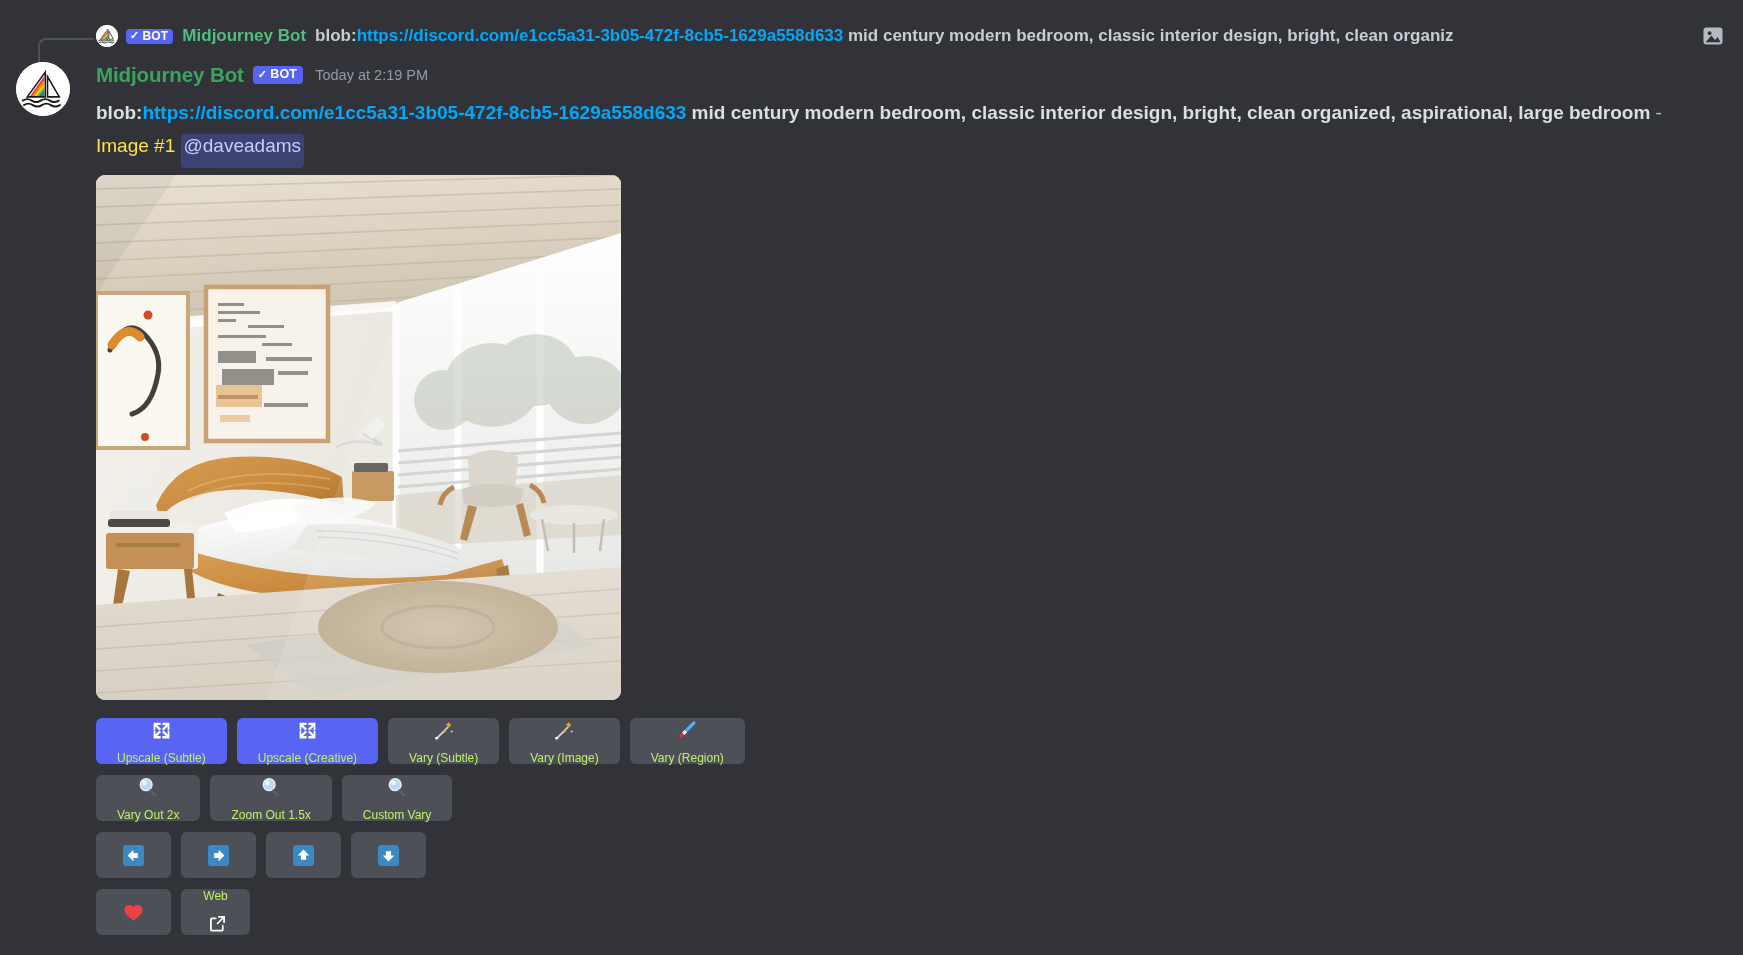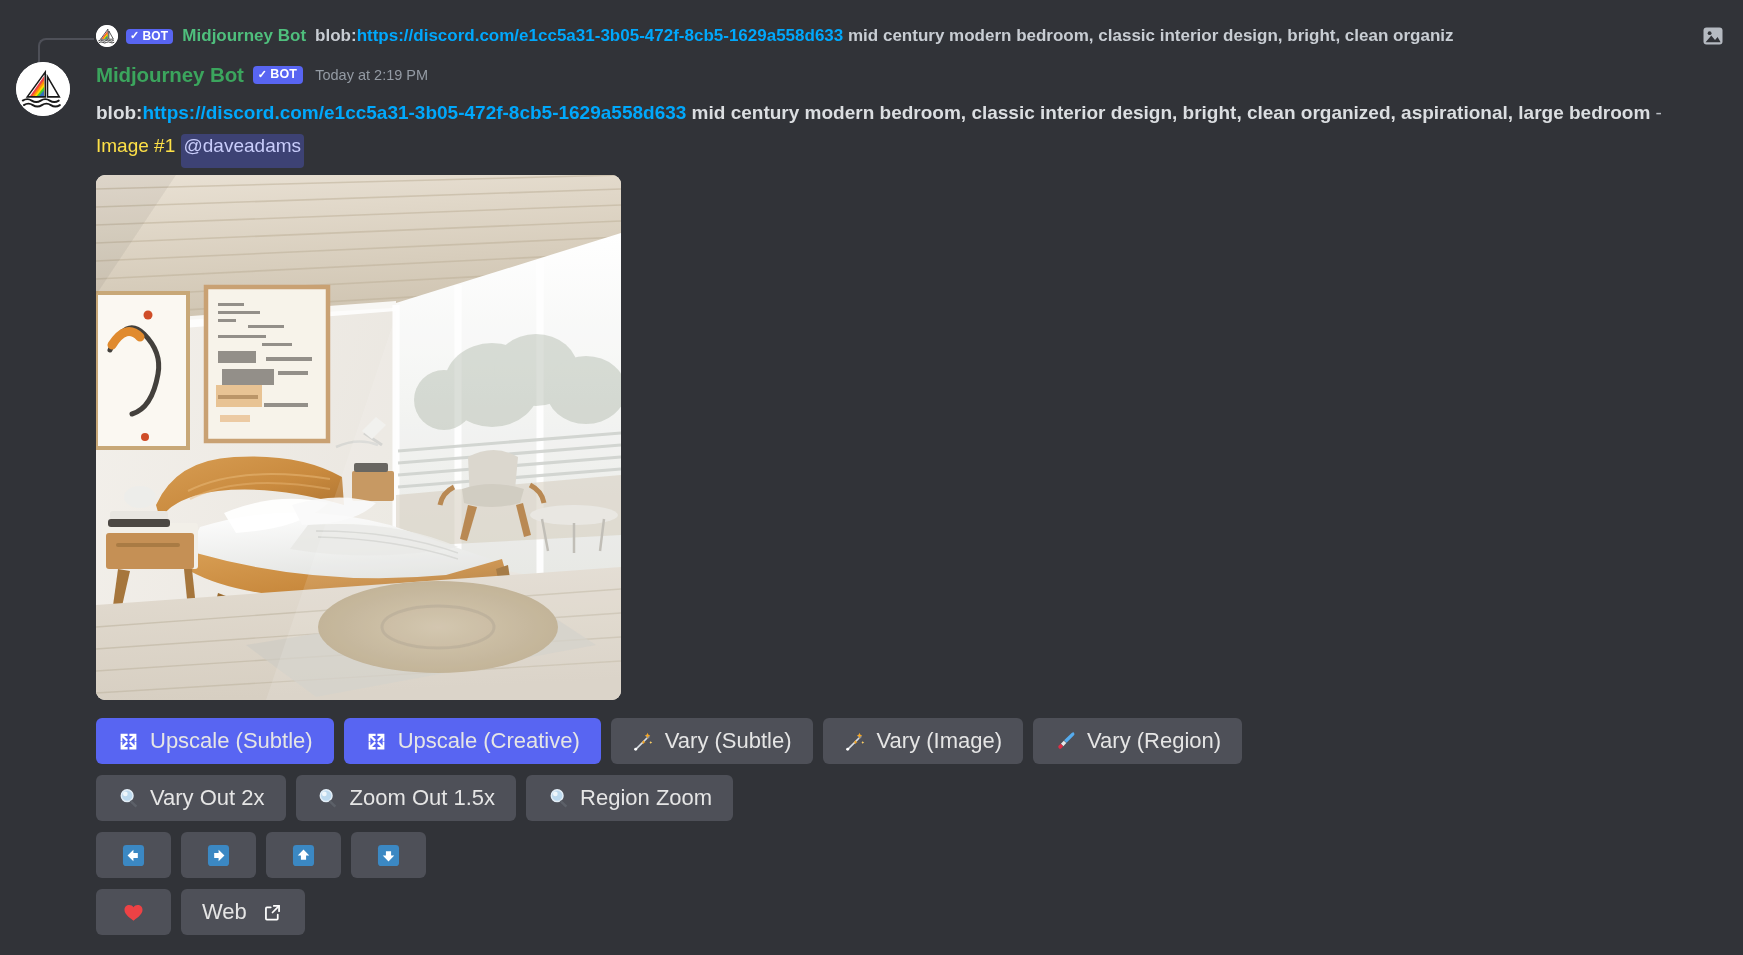--- a/index.html
+++ b/index.html
@@ -167,32 +167,33 @@
     display: flex;
     gap: 10px;
     margin-bottom: 11px;
   }
   .btn {
     height: 46px;
     min-width: 64px;
     border: none;
     border-radius: 6px;
     background: #4e5058;
-    color: #e5e5e5;
+    color: #bef264;
     font-family: "Liberation Sans", sans-serif;
-    font-size: 22px;
+    font-size: 12px;
     font-weight: 400;
     display: inline-flex;
     align-items: center;
     justify-content: center;
     gap: 10px;
     padding: 0 21px;
     cursor: pointer;
     white-space: nowrap;
     line-height: 1;
+    flex-direction: column;
   }
   .btn.primary { background: #5865f2; }
   .btn.icon-only { padding: 0 26px; }
   .btn .glyph {
     display: inline-flex;
     align-items: center;
     justify-content: center;
     width: 23px; height: 23px;
     flex: 0 0 auto;
   }
@@ -524,21 +525,21 @@
       </button>
 
       <button class="btn">
         <span class="glyph">
           <svg width="22" height="22" viewBox="0 0 24 24">
             <circle cx="10" cy="9.5" r="6.4" fill="#bcd9ee" stroke="#e3eef7" stroke-width="1.6"></circle>
             <circle cx="8" cy="7.5" r="2.6" fill="#ffffff" opacity=".75"></circle>
             <path d="M14.6 14.2 L21 20.4 l-2 2 L12.6 16.2z" fill="#5c6068"></path>
           </svg>
         </span>
-        <span class="label">Region Zoom</span>
+        <span class="label">Custom Vary</span>
       </button>
     </div>
 
     <div class="btn-row">
       <button class="btn icon-only">
         <span class="glyph">
           <svg width="23" height="23" viewBox="0 0 24 24">
             <rect x="1" y="1" width="22" height="22" rx="3.5" fill="#3b88c3"></rect>
             <path d="M16.5 9.3 h-4.6 V6 L5.8 12 l6.1 6 v-3.3 h4.6 z" fill="#fff"></path>
           </svg>

